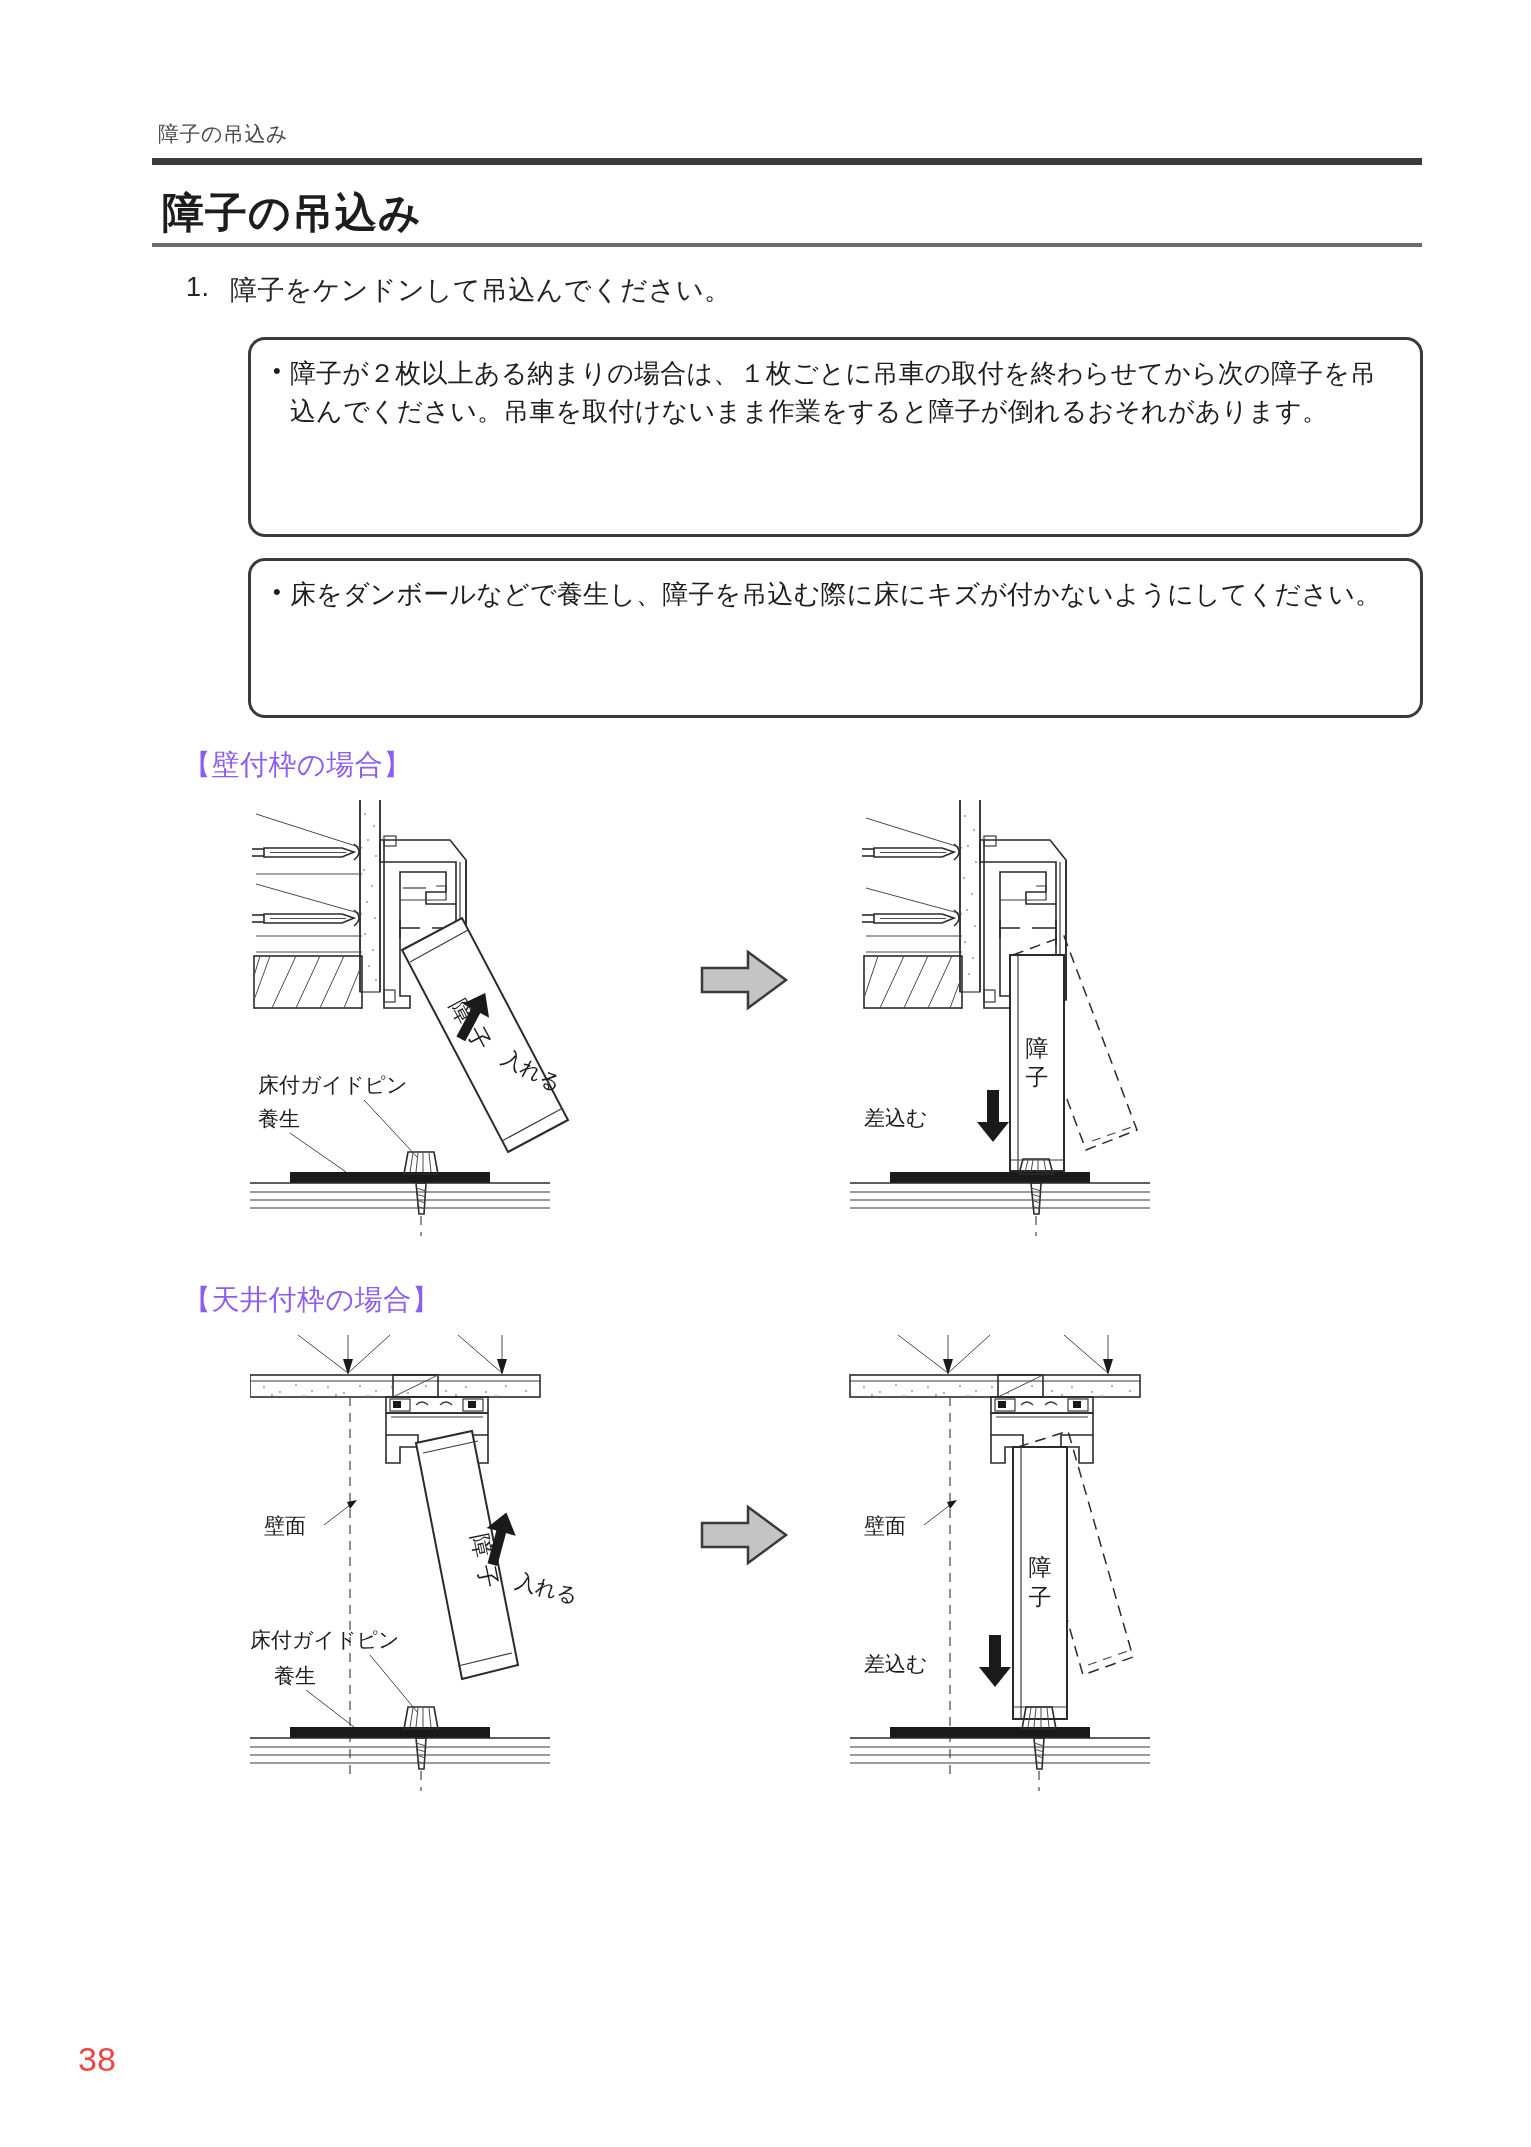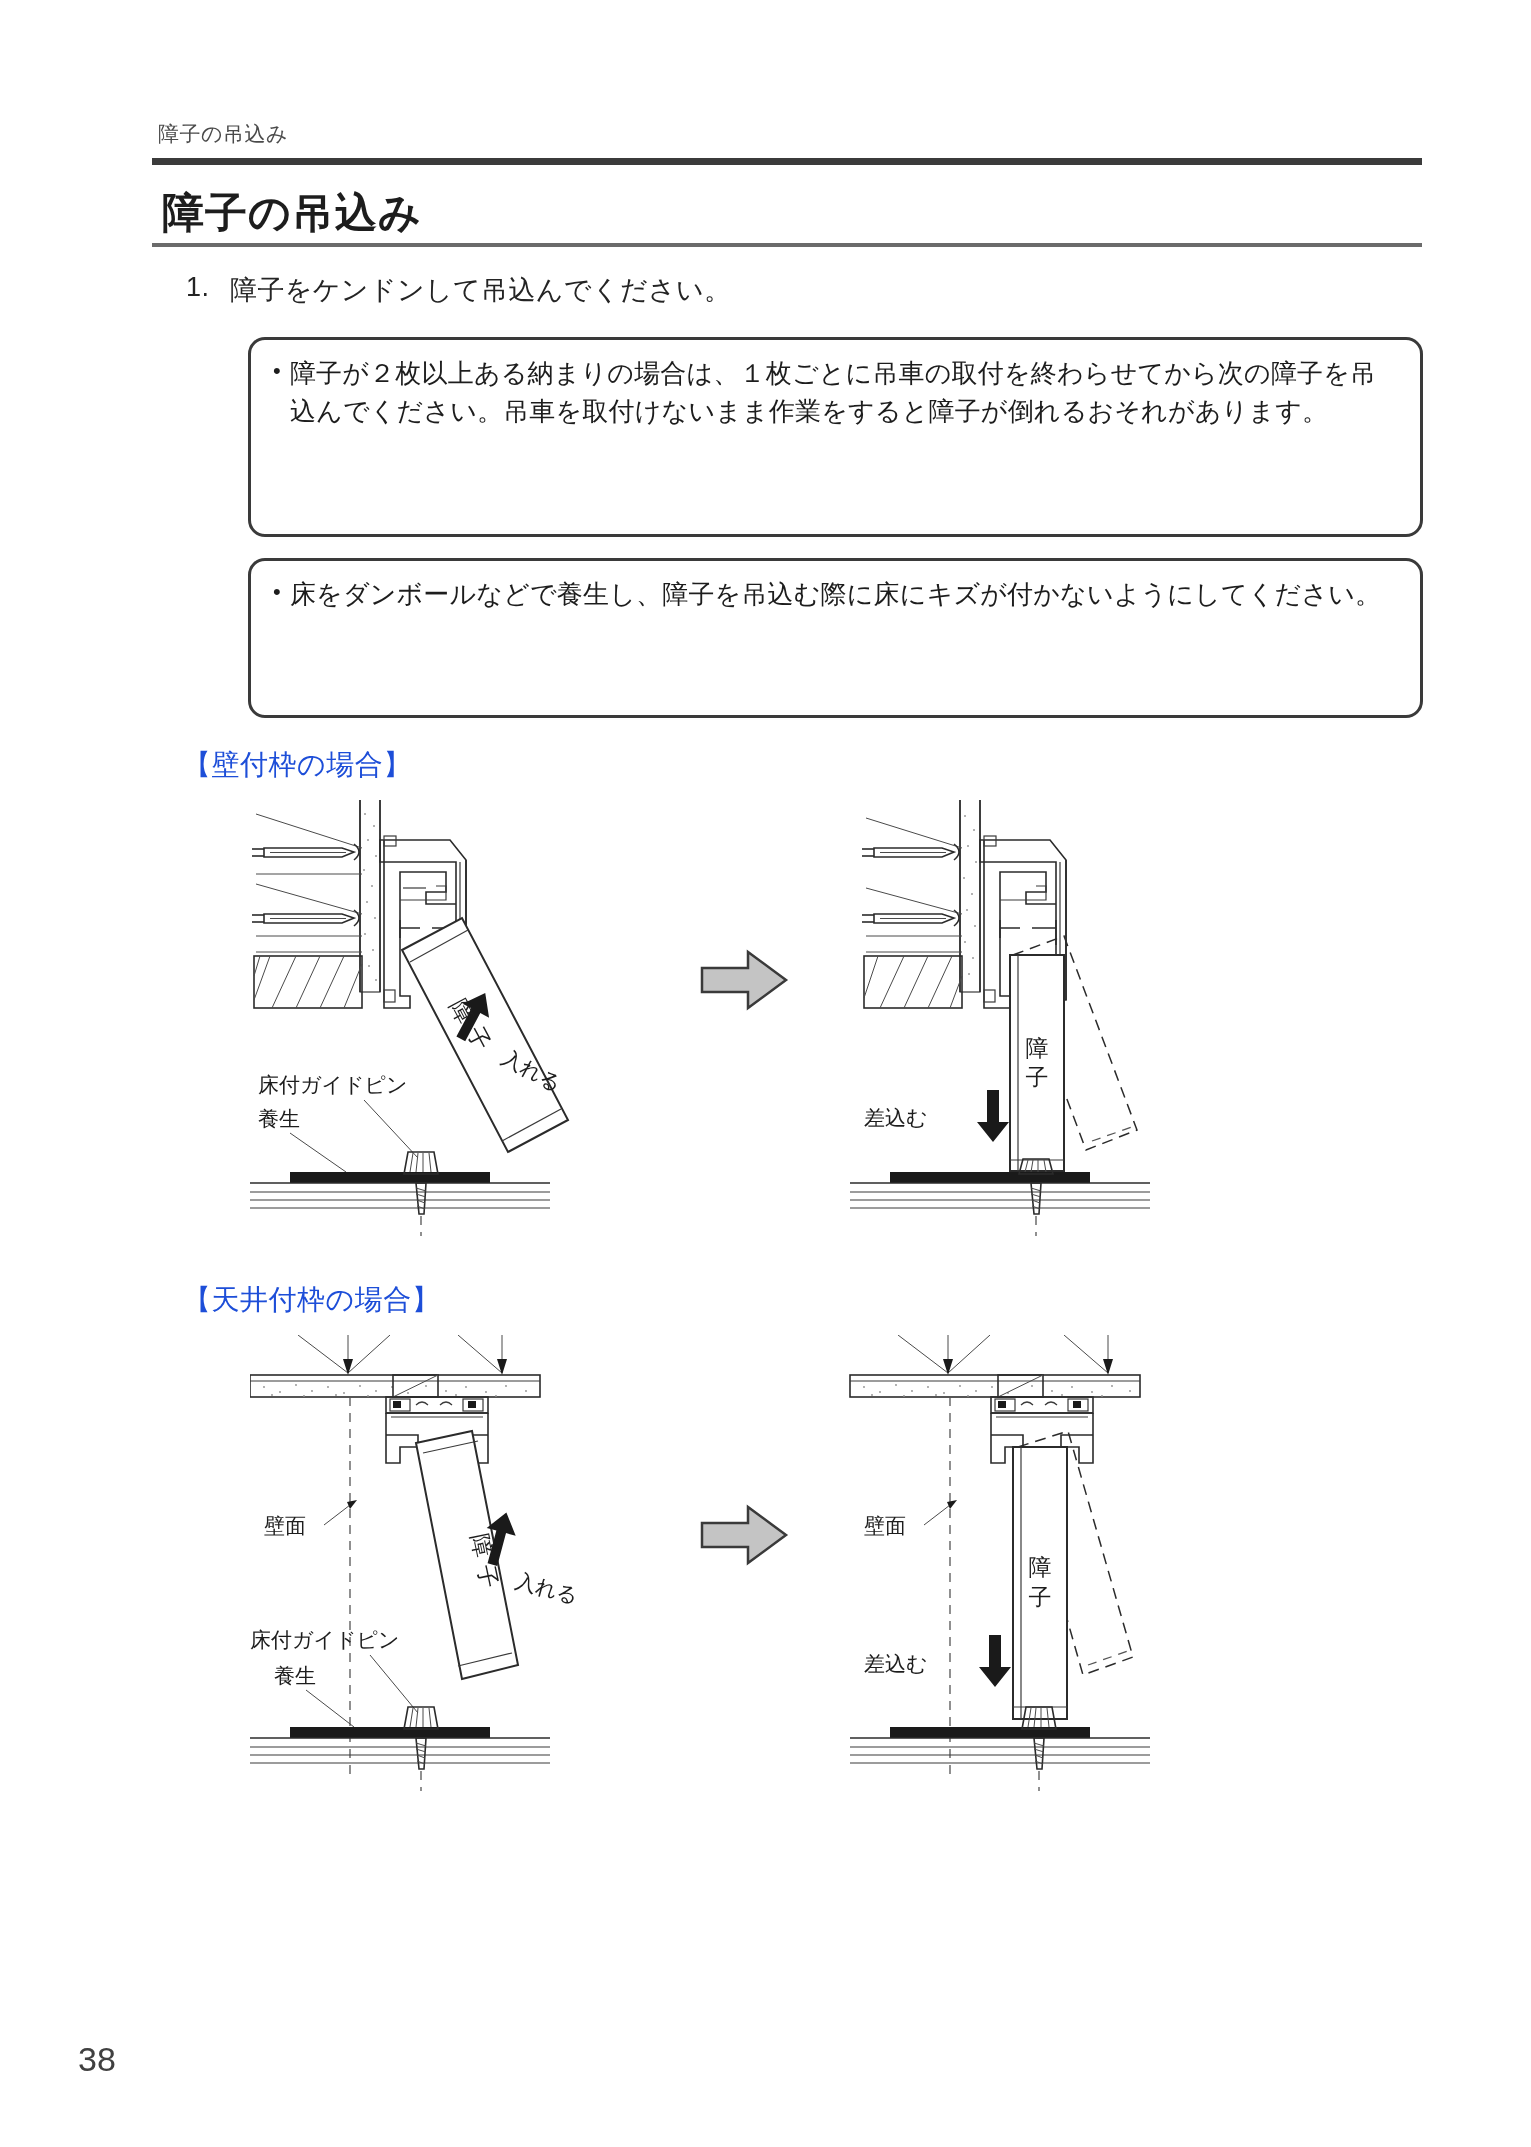--- a/index.html
+++ b/index.html
@@ -58,21 +58,21 @@
   }
   .bullet-row{display:flex;gap:9px;}
   .bullet{font-size:22px;line-height:1.55;}
   .bullet-text{flex:1;}
 
   #caution-box{left:248px;top:337px;width:1175px;height:200px;}
   #request-box{left:248px;top:558px;width:1175px;height:160px;}
 
   
   .section-label{
-    position:absolute;font-size:28px;color:#1d4ed8;letter-spacing:.5px;
+    position:absolute;font-size:28px;color:#8b5cf6;letter-spacing:.5px;
   }
   #label-wall{left:183px;top:746px;}
   #label-ceiling{left:183px;top:1281px;text-align:center;}
 
   
   .figure{position:absolute;}
   #fig-wall{left:250px;top:800px;width:1180px;height:480px;}
   #fig-ceiling{left:250px;top:1335px;width:1180px;height:500px;}
   .figure svg{display:block;}
 
@@ -86,21 +86,21 @@
   .solidblk{fill:#1a1a1a;}
   .figtext{font-family:"Liberation Sans","DejaVu Sans",sans-serif;
            font-size:21px;fill:#1d1d1d;}
   .figtext-v{font-family:"Liberation Sans","DejaVu Sans",sans-serif;
            font-size:23px;fill:#1d1d1d;}
   .grayarrow{fill:#c4c4c4;stroke:#3a3a3a;stroke-width:2.5;}
 
   
   .page-number{
     position:absolute;left:78px;top:2040px;
-    font-size:34px;color:#404040;
+    font-size:34px;color:#ef4444;
   }
 </style>
 </head>
 <body>
 
 <div class="page">
 
   <div class="running-head">障子の吊込み</div>
   <div class="rule-top"></div>
   <div class="page-title">障子の吊込み</div>

